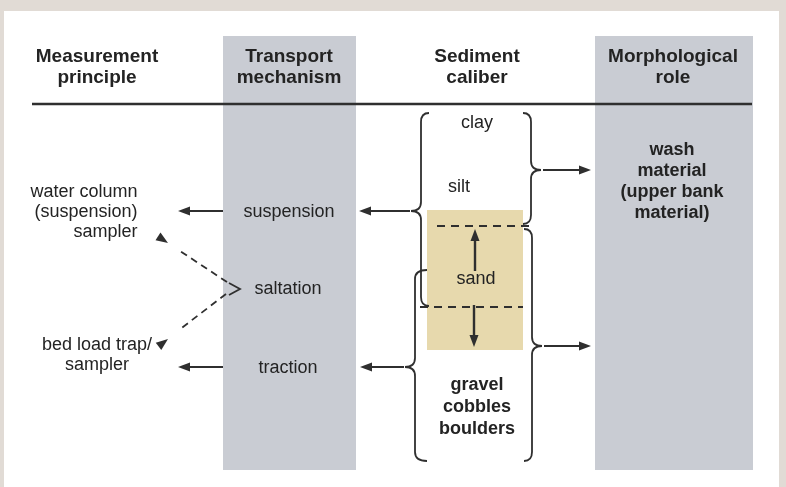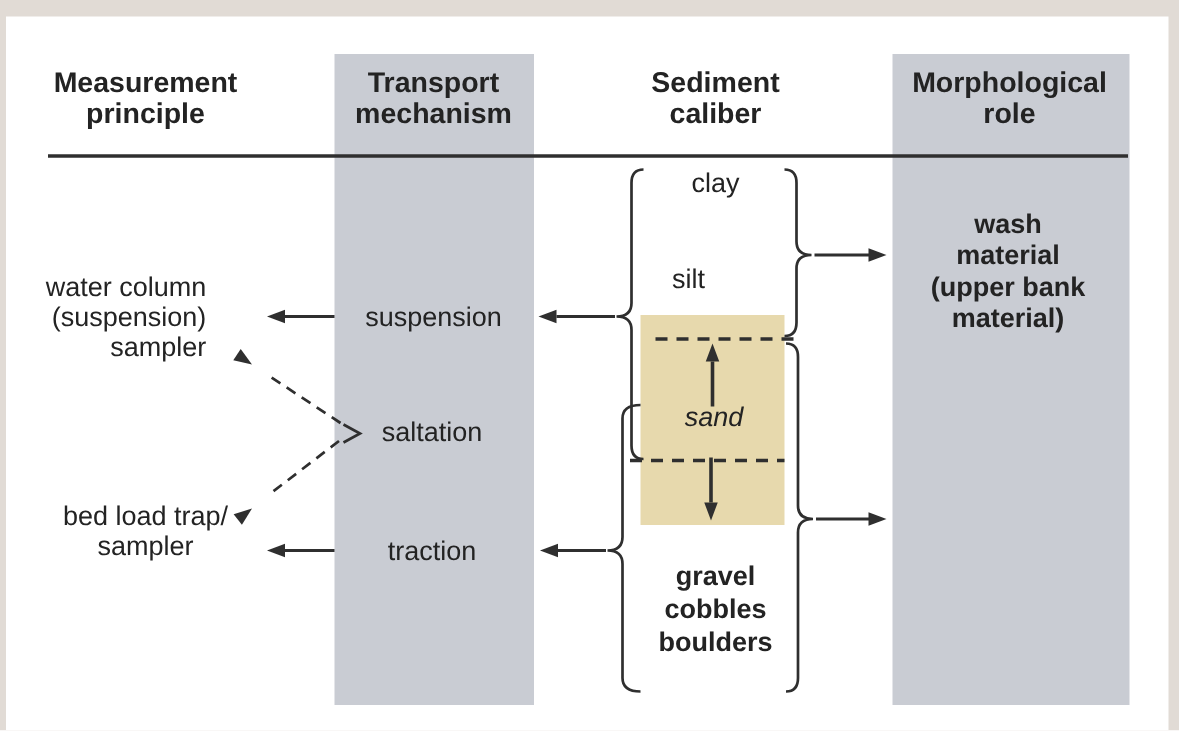--- a/index.html
+++ b/index.html
@@ -62,21 +62,21 @@
 sampler</div>
   <div class="lbl" style="left:97px;top:334px;">bed load trap/
 sampler</div>
 
   <div class="lbl" style="left:289px;top:201px;">suspension</div>
   <div class="lbl" style="left:288px;top:278px;">saltation</div>
   <div class="lbl" style="left:288px;top:357px;text-align:right;">traction</div>
 
   <div class="lbl" style="left:477px;top:112px;">clay</div>
   <div class="lbl" style="left:459px;top:176px;">silt</div>
-  <div class="lbl" style="left:476px;top:268px;font-style:italic;">sand</div>
+  <div class="lbl" style="left:476px;top:268px;">sand</div>
   <div class="lbl lh22" style="left:477px;top:373px;font-weight:bold;">gravel
 cobbles
 boulders</div>
 
   <div class="lbl lh21" style="left:672px;top:139px;">wash material
 (upper bank
 material)</div>
 
   <svg class="overlay" width="786" height="487" viewBox="0 0 786 487">
 

